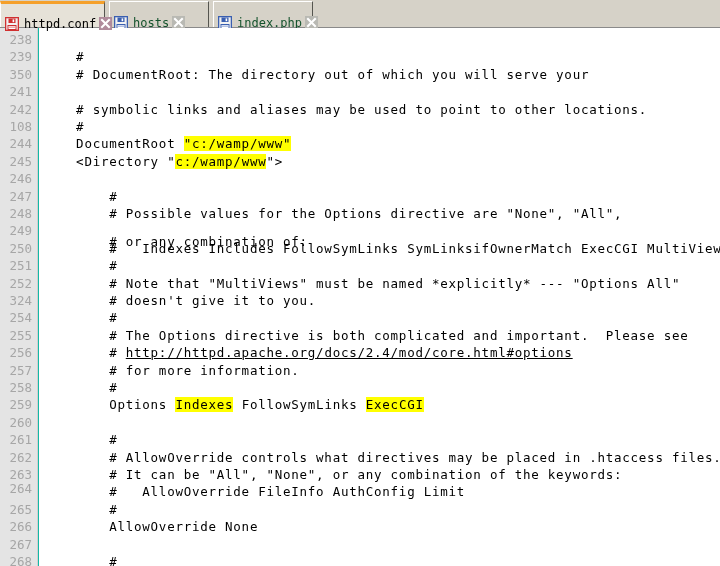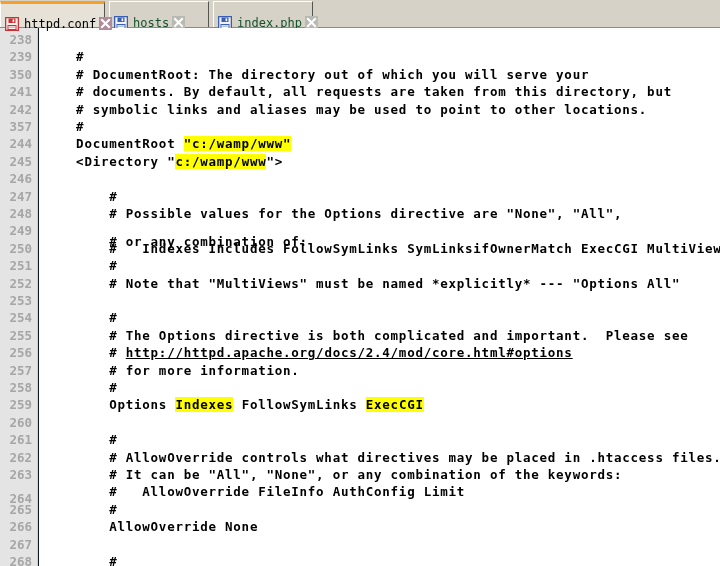--- a/index.html
+++ b/index.html
@@ -71,23 +71,22 @@
     border: 1px solid transparent;
   }
   .tab .closebtn svg { display:block; }
 
   
   #editor {
     position: absolute;
     left: 0; top: 28px;
     width: 720px;
     height: 538px;
-    background: #0f172a;
+    background: #14b8a6;
     overflow: hidden;
-    font-weight: bold;
   }
   #gutter {
     position: absolute;
     left: 0; top: 0;
     width: 38px;
     height: 538px;
     background: #e4e4e4;
     border-right: 1px solid #d0d0d0;
     box-sizing: border-box;
   }
@@ -185,63 +184,63 @@
     </div>
   </div>
 
 <div id="editor">
   <div id="gutter">
       <div class="lnum" style="top: 3px;">238</div>
       <div class="lnum" style="top: 20.4px;">239</div>
       <div class="lnum" style="top: 37.8px;">350</div>
       <div class="lnum" style="top: 55.2px; margin-left: 15px;">241</div>
       <div class="lnum" style="top: 72.6px;">242</div>
-      <div class="lnum" style="top: 90px;">357</div>
+      <div class="lnum" style="top: 90px;">108</div>
       <div class="lnum" style="top: 107.4px;">244</div>
       <div class="lnum" style="top: 124.8px;">245</div>
       <div class="lnum" style="top: 142.2px;">246</div>
       <div class="lnum" style="top: 159.6px;">247</div>
       <div class="lnum" style="top: 177px;">248</div>
       <div class="lnum" style="top: 194.4px;">249</div>
       <div class="lnum" style="top: 211.8px;">250</div>
       <div class="lnum" style="top: 229.2px;">251</div>
       <div class="lnum" style="top: 246.6px;">252</div>
-      <div class="lnum" style="top: 264px;">253</div>
+      <div class="lnum" style="top: 264px;">324</div>
       <div class="lnum" style="top: 281.4px;">254</div>
       <div class="lnum" style="top: 298.8px; margin-left: 21px;">255</div>
       <div class="lnum" style="top: 316.2px;">256</div>
       <div class="lnum" style="top: 333.6px;">257</div>
       <div class="lnum" style="top: 351px;">258</div>
       <div class="lnum" style="top: 368.4px;">259</div>
       <div class="lnum" style="top: 385.8px;">260</div>
       <div class="lnum" style="top: 403.2px;">261</div>
       <div class="lnum" style="top: 420.6px;">262</div>
       <div class="lnum" style="top: 438px;">263</div>
-      <div class="lnum" style="top: 462px; margin-left: 32px;">264</div>
+      <div class="lnum" style="top: 452px; margin-left: 32px;">264</div>
       <div class="lnum" style="top: 472.8px;">265</div>
       <div class="lnum" style="top: 490.2px;">266</div>
       <div class="lnum" style="top: 507.6px;">267</div>
       <div class="lnum" style="top: 525px;">268</div>
     </div>
   <div id="codearea">
       <div class="codeline" style="top: 3px;"></div>
       <div class="codeline" style="top: 20.4px;"><span>    #</span></div>
       <div class="codeline" style="top: 37.8px;"><span>    # DocumentRoot: The directory out of which you will serve your</span></div>
-      <div class="codeline" style="top: 55.2px;"><span>    # documents. By default, all requests are taken from this directory, but</span></div>
       <div class="codeline" style="top: 72.6px;"><span>    # symbolic links and aliases may be used to point to other locations.</span></div>
       <div class="codeline" style="top: 90px;"><span>    #</span></div>
       <div class="codeline" style="top: 107.4px;"><span>    DocumentRoot </span><span class="hl">"c:/wamp/www"</span></div>
       <div class="codeline" style="top: 124.8px;"><span>    &lt;Directory "</span><span class="hl">c:/wamp/www</span><span>"&gt;</span></div>
       <div class="codeline" style="top: 142.2px;"></div>
       <div class="codeline" style="top: 159.6px;"><span>        #</span></div>
       <div class="codeline" style="top: 177px;"><span>        # Possible values for the Options directive are "None", "All",</span></div>
       <div class="codeline" style="top: 197px; margin-top: 8px;"><span>        # or any combination of:</span></div>
       <div class="codeline" style="top: 211.8px;"><span>        #   Indexes Includes FollowSymLinks SymLinksifOwnerMatch ExecCGI MultiViews</span></div>
       <div class="codeline" style="top: 229.2px;"><span>        #</span></div>
       <div class="codeline" style="top: 246.6px;"><span>        # Note that "MultiViews" must be named *explicitly* --- "Options All"</span></div>
+      <div class="codeline" style="top: 264px;"><span>        # doesn't give it to you.</span></div>
       <div class="codeline" style="top: 281.4px;"><span>        #</span></div>
       <div class="codeline" style="top: 298.8px;"><span>        # The Options directive is both complicated and important.  Please see</span></div>
       <div class="codeline" style="top: 316.2px;"><span>        # </span><span class="lnk">http://httpd.apache.org/docs/2.4/mod/core.html#options</span></div>
       <div class="codeline" style="top: 333.6px;"><span>        # for more information.</span></div>
       <div class="codeline" style="top: 351px;"><span>        #</span></div>
       <div class="codeline" style="top: 368.4px;"><span>        Options </span><span class="hl">Indexes</span><span> FollowSymLinks </span><span class="hl">ExecCGI</span></div>
       <div class="codeline" style="top: 385.8px;"></div>
       <div class="codeline" style="top: 403.2px;"><span>        #</span></div>
       <div class="codeline" style="top: 420.6px;"><span>        # AllowOverride controls what directives may be placed in .htaccess files.</span></div>
       <div class="codeline" style="top: 438px;"><span>        # It can be "All", "None", or any combination of the keywords:</span></div>

